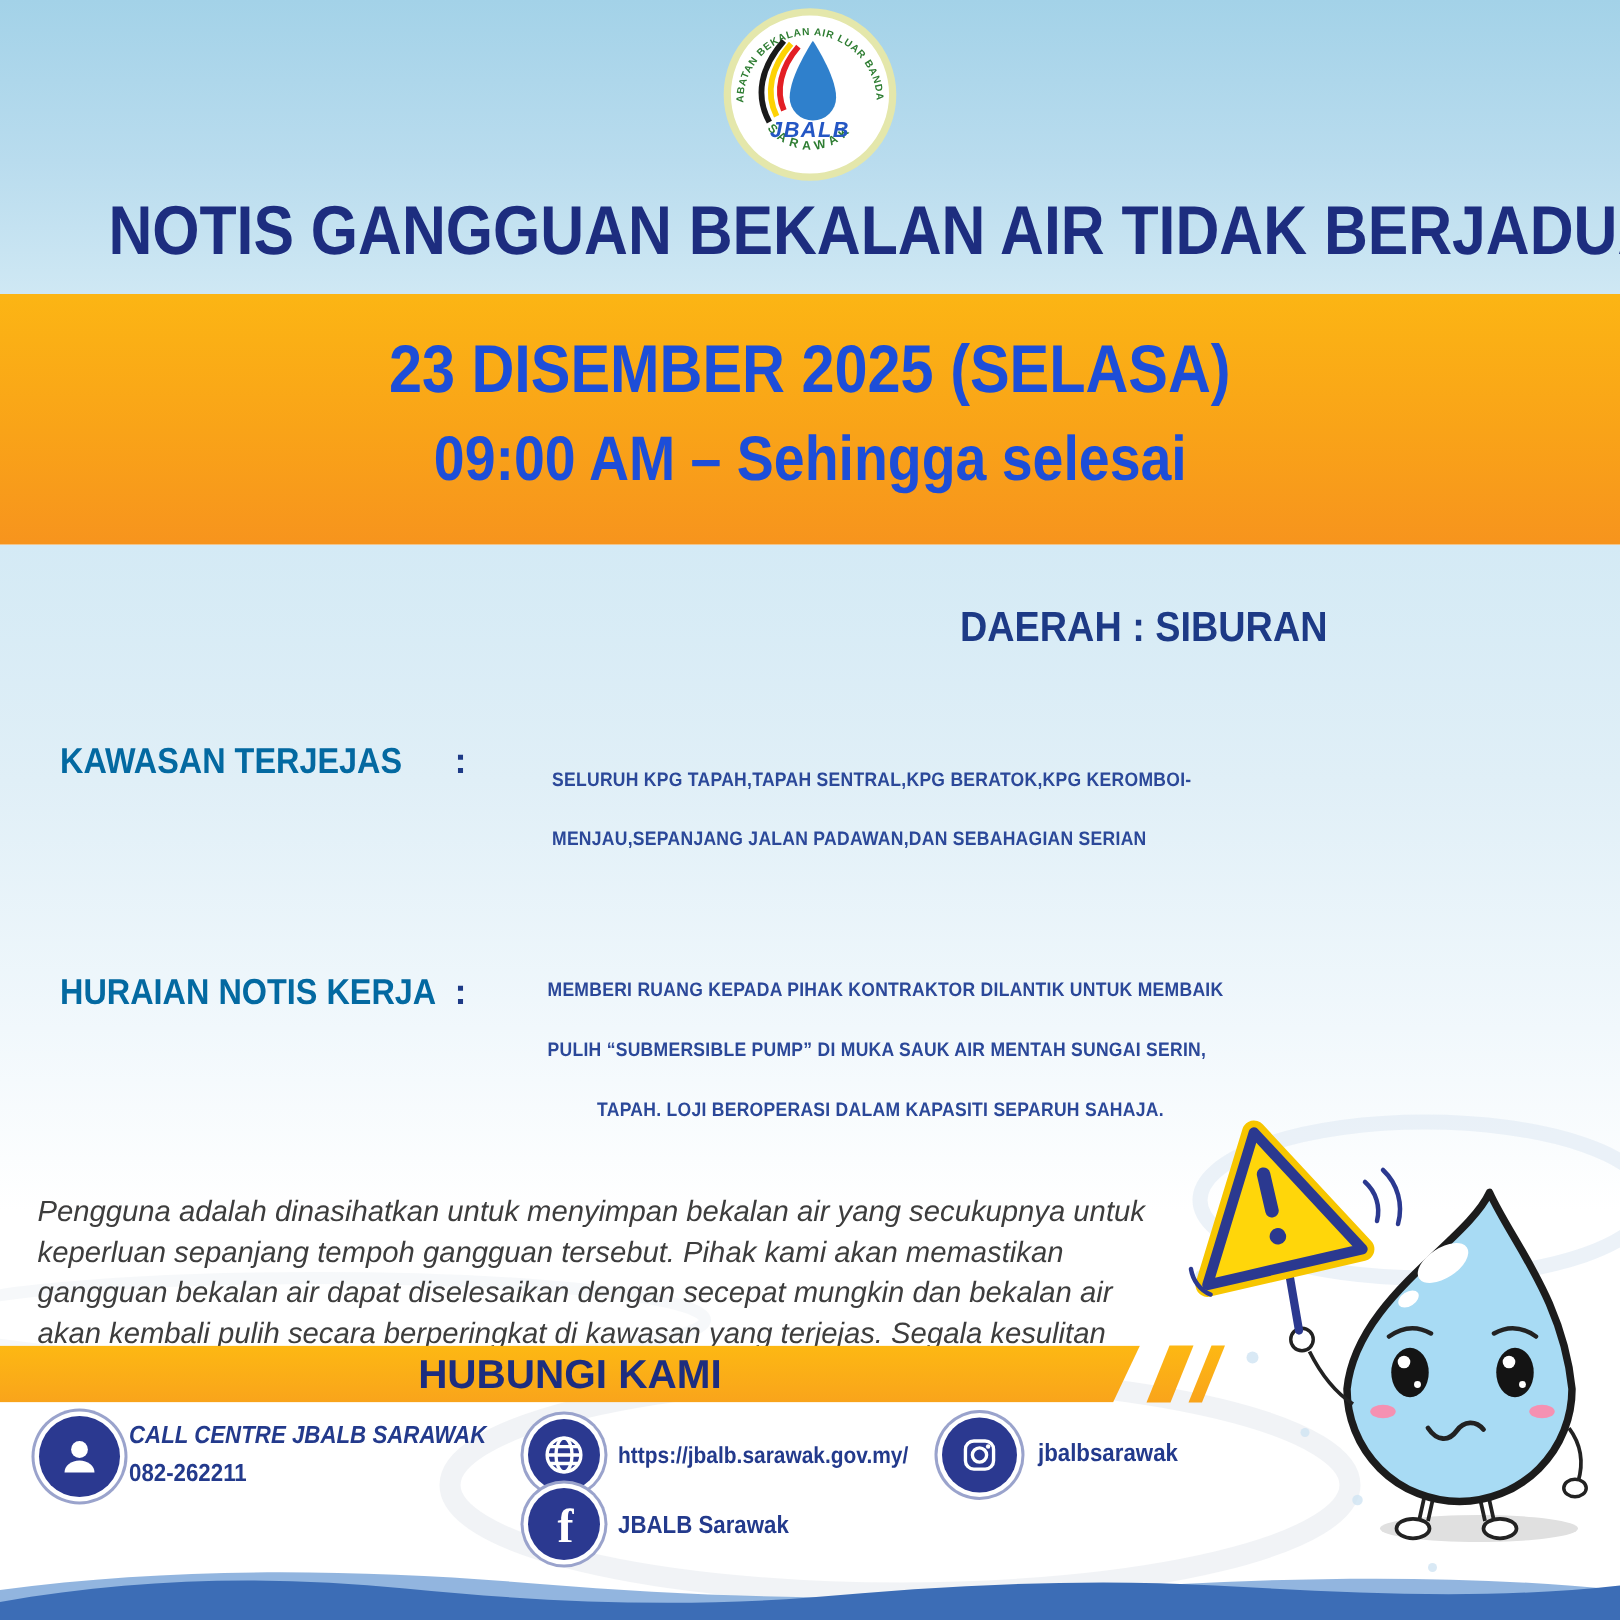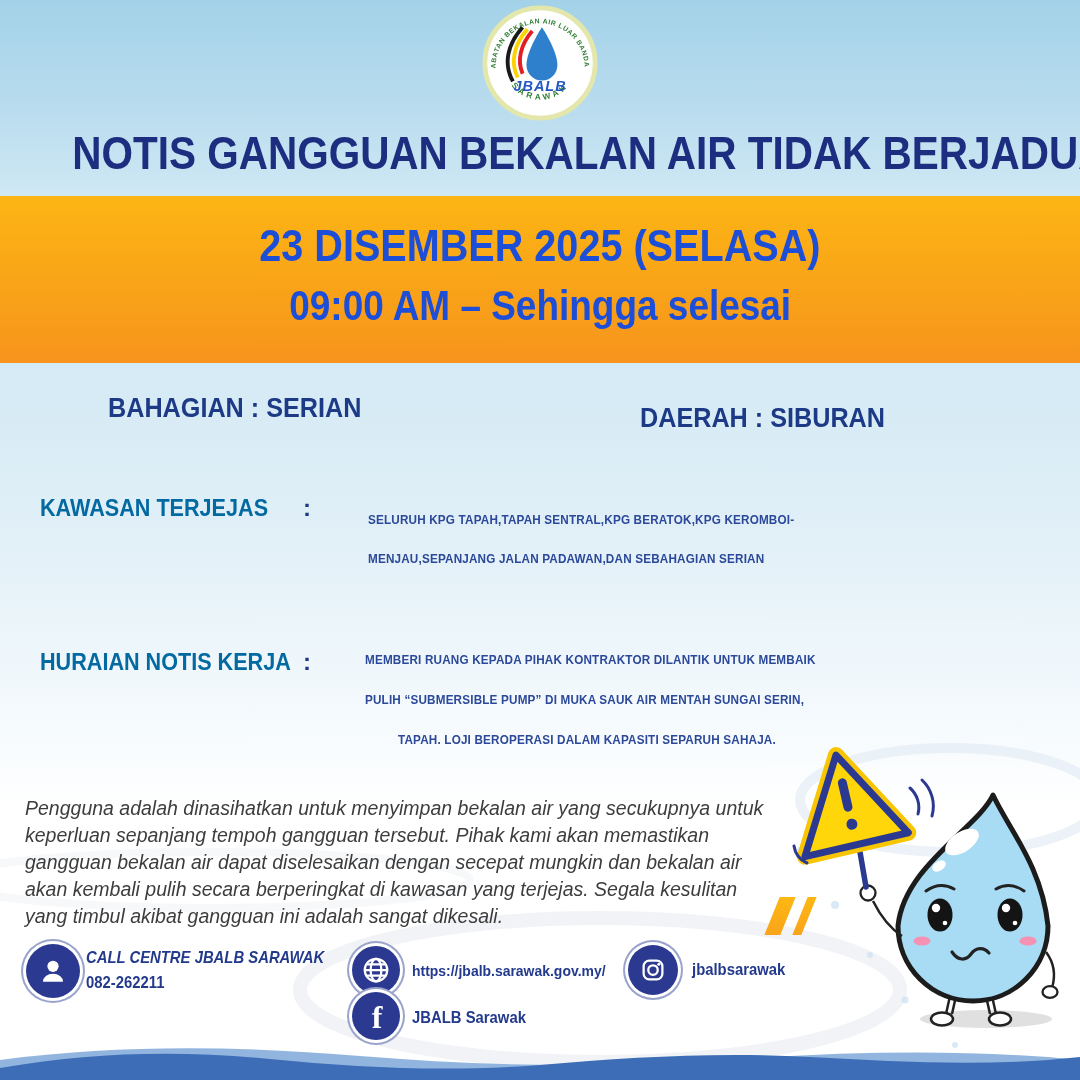--- a/index.html
+++ b/index.html
@@ -87,23 +87,20 @@
   </div>
 
   <div class="abs date-band"></div>
   <div class="abs date-line date-1">
     <span class="sqz">23 DISEMBER 2025 (SELASA)</span>
   </div>
   <div class="abs date-line date-2">
     <span class="sqz">09:00 AM – Sehingga selesai</span>
   </div>
 
-  <div class="abs loc-label" style="left:108px;top:392px;">
-    <span class="sqz-l">BAHAGIAN : SERIAN</span>
-  </div>
   <div class="abs loc-label" style="left:640px;top:402px;text-align:center;">
     <span class="sqz-l">DAERAH : SIBURAN</span>
   </div>
 
   <div class="abs detail-label" style="left:40px;top:494px;">
     <span class="sqz-l">KAWASAN TERJEJAS</span>
   </div>
   <div class="abs detail-colon" style="left:303px;top:494px;">:</div>
   <div class="abs detail-line" style="left:368px;top:512px;">
     <span class="sqz-l">SELURUH KPG TAPAH,TAPAH SENTRAL,KPG BERATOK,KPG KEROMBOI-</span>
@@ -121,20 +118,23 @@
   </div>
   <div class="abs detail-line" style="left:365px;top:692px;">
     <span class="sqz-l">PULIH “SUBMERSIBLE PUMP” DI MUKA SAUK AIR MENTAH SUNGAI SERIN,</span>
   </div>
   <div class="abs detail-line" style="left:365px;top:732px;margin-left:33px;">
     <span class="sqz-l">TAPAH. LOJI BEROPERASI DALAM KAPASITI SEPARUH SAHAJA.</span>
   </div>
 
   <div class="abs disclaimer">Pengguna adalah dinasihatkan untuk menyimpan bekalan air yang secukupnya untuk keperluan sepanjang tempoh gangguan tersebut. Pihak kami akan memastikan gangguan bekalan air dapat diselesaikan dengan secepat mungkin dan bekalan air akan kembali pulih secara berperingkat di kawasan yang terjejas. Segala kesulitan yang timbul akibat gangguan ini adalah sangat dikesali.</div>
 
+  <div class="abs hubungi-band">
+    <span class="hubungi-text">HUBUNGI KAMI</span>
+  </div>
   <div class="abs stripe stripe1"></div>
   <div class="abs stripe stripe2"></div>
 
   <div class="abs badge" style="left:26px;top:944px;width:54px;height:54px;">
     <svg width="32" height="32" viewBox="0 0 24 24">
       <circle cx="12" cy="8.5" r="4.2" fill="#fff"></circle>
       <path d="M4.5,20 a7.5,6 0 0 1 15,0 z" fill="#fff"></path>
     </svg>
   </div>
   <div class="abs contact-text" style="left:86px;top:948px;font-style:italic;">

